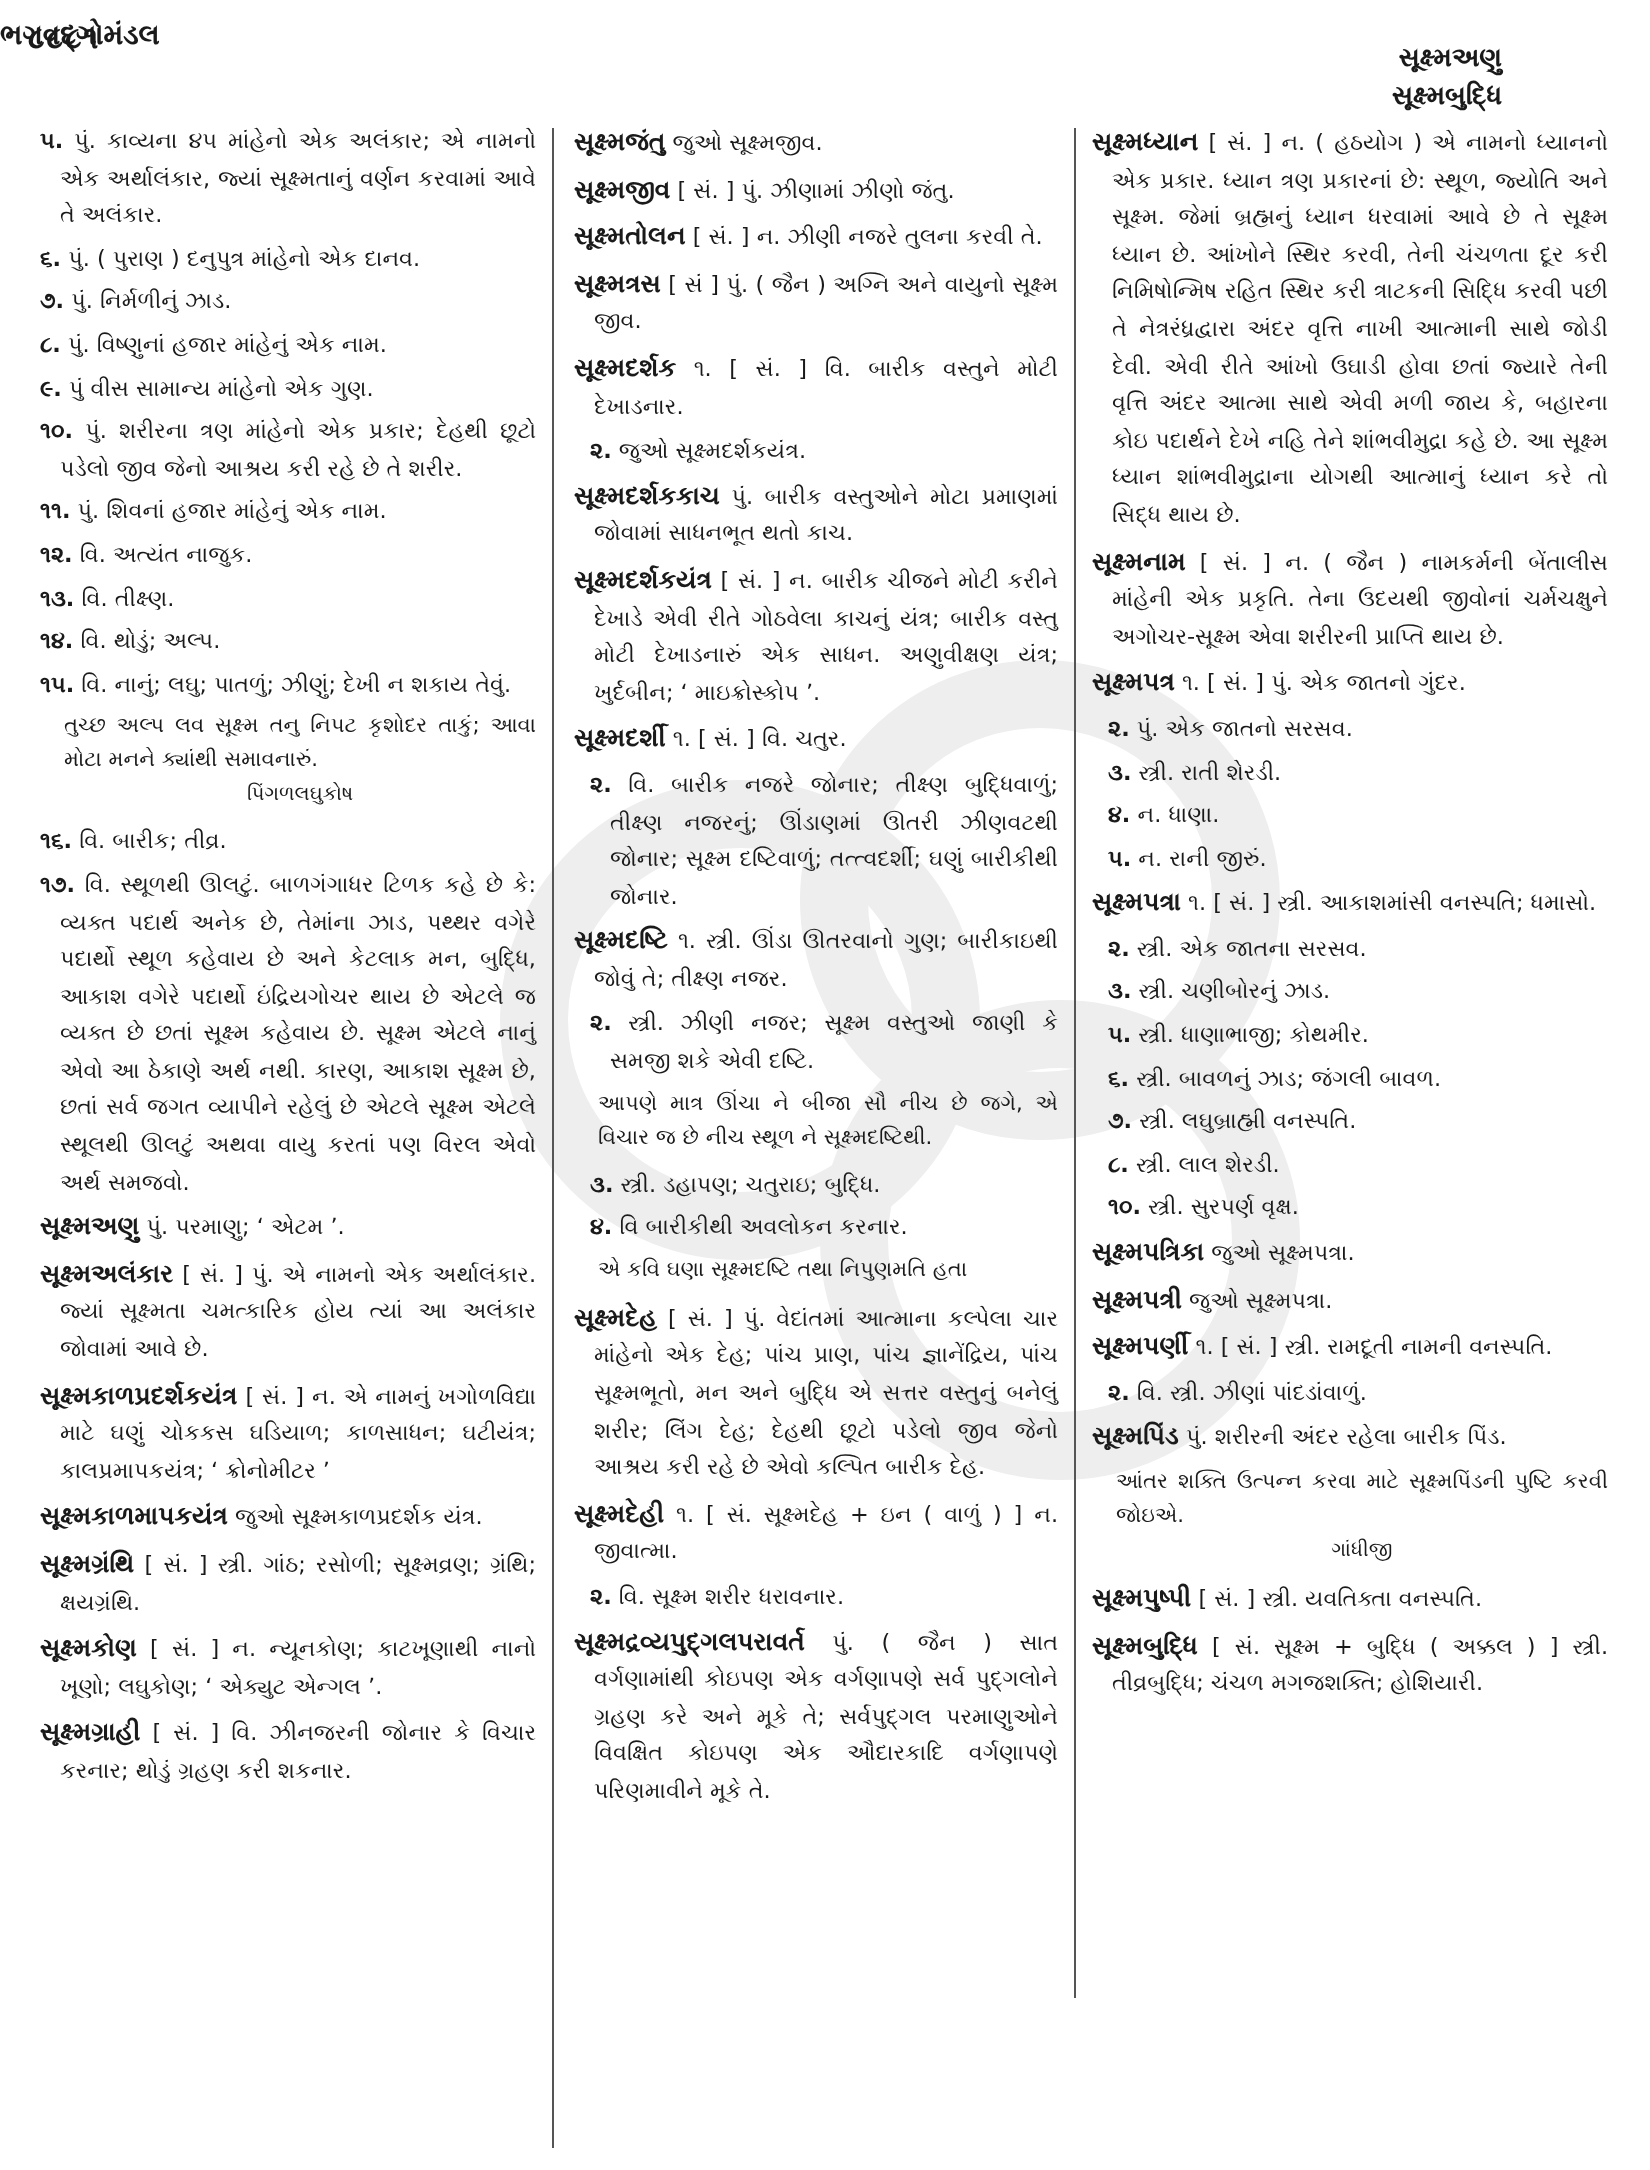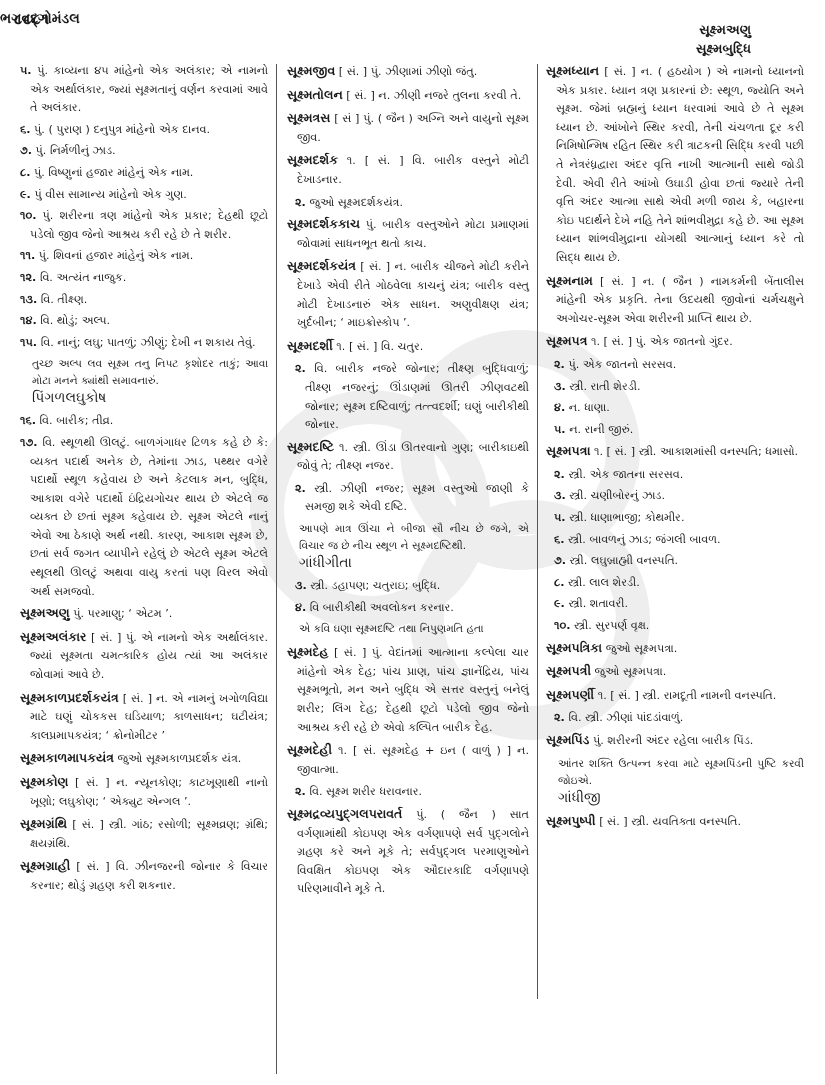--- a/index.html
+++ b/index.html
@@ -30,21 +30,21 @@
   .col-left { left: 20px; width: 248px; }
   .col-mid { left: 287px; width: 242px; }
   .col-right { left: 546px; width: 258px; }
   .divider { position: absolute; width: 1px; background: #555; z-index: 2; }
   .entry { margin: 0 0 4px 0; padding-left: 10px; text-indent: -10px; }
   .sense { margin: 0 0 3px 0; padding-left: 10px; text-indent: -10px; }
   .sense.inset { padding-left: 18px; text-indent: -10px; }
   .hw { font-weight: bold; font-size: 12.5px; }
   .num { font-weight: bold; }
   .quote { margin: 2px 0 6px 12px; font-size: 10.6px; line-height: 17px; }
-  .quote .src { display: block; text-align: left; font-size: 14px; }
+  .quote .src { display: block; text-align: center; font-size: 10px; }
 </style>
 </head>
 <body>
 
 <div class="watermark">
   <div class="ring" style="left:0;top:60px;width:240px;height:240px;"></div>
   <div class="ring" style="left:150px;top:0;width:240px;height:240px;"></div>
   <div class="ring" style="left:160px;top:170px;width:240px;height:240px;"></div>
 </div>
 
@@ -72,37 +72,38 @@
     <div class="sense"><span class="num">૧૩.</span> <span>વિ. તીક્ષ્ણ.</span></div>
     <div class="sense"><span class="num">૧૪.</span> <span>વિ. થોડું; અલ્પ.</span></div>
     <div class="sense"><span class="num">૧૫.</span> <span>વિ. નાનું; લઘુ; પાતળું; ઝીણું; દેખી ન શકાય તેવું.</span></div>
     <div class="quote"><span>તુચ્છ અલ્પ લવ સૂક્ષ્મ તનુ નિપટ કૃશોદર તાકું; આવા મોટા મનને ક્યાંથી સમાવનારું.</span><span class="src">પિંગળલઘુકોષ</span></div>
     <div class="sense"><span class="num">૧૬.</span> <span>વિ. બારીક; તીવ્ર.</span></div>
     <div class="sense"><span class="num">૧૭.</span> <span>વિ. સ્થૂળથી ઊલટું. બાળગંગાધર ટિળક કહે છે કે: વ્યક્ત પદાર્થ અનેક છે, તેમાંના ઝાડ, પથ્થર વગેરે પદાર્થો સ્થૂળ કહેવાય છે અને કેટલાક મન, બુદ્ધિ, આકાશ વગેરે પદાર્થો ઇંદ્રિયગોચર થાય છે એટલે જ વ્યક્ત છે છતાં સૂક્ષ્મ કહેવાય છે. સૂક્ષ્મ એટલે નાનું એવો આ ઠેકાણે અર્થ નથી. કારણ, આકાશ સૂક્ષ્મ છે, છતાં સર્વ જગત વ્યાપીને રહેલું છે એટલે સૂક્ષ્મ એટલે સ્થૂલથી ઊલટું અથવા વાયુ કરતાં પણ વિરલ એવો અર્થ સમજવો.</span></div>
     <div class="entry"><span class="hw">સૂક્ષ્મઅણુ</span> <span>પું. પરમાણુ; ‘ એટમ ’.</span></div>
     <div class="entry"><span class="hw">સૂક્ષ્મઅલંકાર</span> <span>[ સં. ] પું. એ નામનો એક અર્થાલંકાર. જ્યાં સૂક્ષ્મતા ચમત્કારિક હોય ત્યાં આ અલંકાર જોવામાં આવે છે.</span></div>
     <div class="entry"><span class="hw">સૂક્ષ્મકાળપ્રદર્શકયંત્ર</span> <span>[ સં. ] ન. એ નામનું ખગોળવિદ્યા માટે ઘણું ચોકકસ ઘડિયાળ; કાળસાધન; ઘટીયંત્ર; કાલપ્રમાપકયંત્ર; ‘ ક્રોનોમીટર ’</span></div>
     <div class="entry"><span class="hw">સૂક્ષ્મકાળમાપકયંત્ર</span> <span>જુઓ સૂક્ષ્મકાળપ્રદર્શક યંત્ર.</span></div>
+    <div class="entry"><span class="hw">સૂક્ષ્મગ્રંથિ</span> <span>[ સં. ] સ્ત્રી. ગાંઠ; રસોળી; સૂક્ષ્મવ્રણ; ગ્રંથિ; ક્ષયગ્રંથિ.</span></div>
     <div class="entry"><span class="hw">સૂક્ષ્મકોણ</span> <span>[ સં. ] ન. ન્યૂનકોણ; કાટખૂણાથી નાનો ખૂણો; લઘુકોણ; ‘ એક્યુટ એન્ગલ ’.</span></div>
-    <div class="entry"><span class="hw">સૂક્ષ્મગ્રંથિ</span> <span>[ સં. ] સ્ત્રી. ગાંઠ; રસોળી; સૂક્ષ્મવ્રણ; ગ્રંથિ; ક્ષયગ્રંથિ.</span></div>
     <div class="entry"><span class="hw">સૂક્ષ્મગ્રાહી</span> <span>[ સં. ] વિ. ઝીનજરની જોનાર કે વિચાર કરનાર; થોડું ગ્રહણ કરી શકનાર.</span></div>
   </div>
 <div class="col col-mid">
+    <div class="entry"><span class="hw">સૂક્ષ્મજંતુ</span> <span>જુઓ સૂક્ષ્મજીવ.</span></div>
     <div class="entry"><span class="hw">સૂક્ષ્મજીવ</span> <span>[ સં. ] પું. ઝીણામાં ઝીણો જંતુ.</span></div>
     <div class="entry"><span class="hw">સૂક્ષ્મતોલન</span> <span>[ સં. ] ન. ઝીણી નજરે તુલના કરવી તે.</span></div>
     <div class="entry"><span class="hw">સૂક્ષ્મત્રસ</span> <span>[ સં ] પું. ( જૈન ) અગ્નિ અને વાયુનો સૂક્ષ્મ જીવ.</span></div>
     <div class="entry"><span class="hw">સૂક્ષ્મદર્શક</span> <span>૧. [ સં. ] વિ. બારીક વસ્તુને મોટી દેખાડનાર.</span></div>
     <div class="sense inset"><span class="num">૨.</span> <span>જુઓ સૂક્ષ્મદર્શકયંત્ર.</span></div>
     <div class="entry"><span class="hw">સૂક્ષ્મદર્શકકાચ</span> <span>પું. બારીક વસ્તુઓને મોટા પ્રમાણમાં જોવામાં સાધનભૂત થતો કાચ.</span></div>
     <div class="entry"><span class="hw">સૂક્ષ્મદર્શકયંત્ર</span> <span>[ સં. ] ન. બારીક ચીજને મોટી કરીને દેખાડે એવી રીતે ગોઠવેલા કાચનું યંત્ર; બારીક વસ્તુ મોટી દેખાડનારું એક સાધન. અણુવીક્ષણ યંત્ર; ખુર્દબીન; ‘ માઇક્રોસ્કોપ ’.</span></div>
     <div class="entry"><span class="hw">સૂક્ષ્મદર્શી</span> <span>૧. [ સં. ] વિ. ચતુર.</span></div>
     <div class="sense inset"><span class="num">૨.</span> <span>વિ. બારીક નજરે જોનાર; તીક્ષ્ણ બુદ્ધિવાળું; તીક્ષ્ણ નજરનું; ઊંડાણમાં ઊતરી ઝીણવટથી જોનાર; સૂક્ષ્મ દષ્ટિવાળું; તત્ત્વદર્શી; ઘણું બારીકીથી જોનાર.</span></div>
     <div class="entry"><span class="hw">સૂક્ષ્મદષ્ટિ</span> <span>૧. સ્ત્રી. ઊંડા ઊતરવાનો ગુણ; બારીકાઇથી જોવું તે; તીક્ષ્ણ નજર.</span></div>
     <div class="sense inset"><span class="num">૨.</span> <span>સ્ત્રી. ઝીણી નજર; સૂક્ષ્મ વસ્તુઓ જાણી કે સમજી શકે એવી દષ્ટિ.</span></div>
-    <div class="quote"><span>આપણે માત્ર ઊંચા ને બીજા સૌ નીચ છે જગે, એ વિચાર જ છે નીચ સ્થૂળ ને સૂક્ષ્મદષ્ટિથી.</span><span class="src">ગાંધીગીતા</span></div>
+    <div class="quote"><span>આપણે માત્ર ઊંચા ને બીજા સૌ નીચ છે જગે, એ વિચાર જ છે નીચ સ્થૂળ ને સૂક્ષ્મદષ્ટિથી.</span></div>
     <div class="sense inset"><span class="num">૩.</span> <span>સ્ત્રી. ડહાપણ; ચતુરાઇ; બુદ્ધિ.</span></div>
     <div class="sense inset"><span class="num">૪.</span> <span>વિ બારીકીથી અવલોકન કરનાર.</span></div>
     <div class="quote"><span>એ કવિ ઘણા સૂક્ષ્મદષ્ટિ તથા નિપુણમતિ હતા</span></div>
     <div class="entry"><span class="hw">સૂક્ષ્મદેહ</span> <span>[ સં. ] પું. વેદાંતમાં આત્માના કલ્પેલા ચાર માંહેનો એક દેહ; પાંચ પ્રાણ, પાંચ જ્ઞાનેંદ્રિય, પાંચ સૂક્ષ્મભૂતો, મન અને બુદ્ધિ એ સત્તર વસ્તુનું બનેલું શરીર; લિંગ દેહ; દેહથી છૂટો પડેલો જીવ જેનો આશ્રય કરી રહે છે એવો કલ્પિત બારીક દેહ.</span></div>
     <div class="entry"><span class="hw">સૂક્ષ્મદેહી</span> <span>૧. [ સં. સૂક્ષ્મદેહ + ઇન ( વાળું ) ] ન. જીવાત્મા.</span></div>
     <div class="sense inset"><span class="num">૨.</span> <span>વિ. સૂક્ષ્મ શરીર ધરાવનાર.</span></div>
     <div class="entry"><span class="hw">સૂક્ષ્મદ્રવ્યપુદ્ગલપરાવર્ત</span> <span>પું. ( જૈન ) સાત વર્ગણામાંથી કોઇપણ એક વર્ગણાપણે સર્વ પુદ્ગલોને ગ્રહણ કરે અને મૂકે તે; સર્વપુદ્ગલ પરમાણુઓને વિવક્ષિત કોઇપણ એક ઔદારકાદિ વર્ગણાપણે પરિણમાવીને મૂકે તે.</span></div>
   </div>
 <div class="col col-right">
     <div class="entry"><span class="hw">સૂક્ષ્મધ્યાન</span> <span>[ સં. ] ન. ( હઠયોગ ) એ નામનો ધ્યાનનો એક પ્રકાર. ધ્યાન ત્રણ પ્રકારનાં છે: સ્થૂળ, જ્યોતિ અને સૂક્ષ્મ. જેમાં બ્રહ્મનું ધ્યાન ધરવામાં આવે છે તે સૂક્ષ્મ ધ્યાન છે. આંખોને સ્થિર કરવી, તેની ચંચળતા દૂર કરી નિમિષોન્મિષ રહિત સ્થિર કરી ત્રાટકની સિદ્ધિ કરવી પછી તે નેત્રરંધ્રદ્વારા અંદર વૃત્તિ નાખી આત્માની સાથે જોડી દેવી. એવી રીતે આંખો ઉઘાડી હોવા છતાં જ્યારે તેની વૃત્તિ અંદર આત્મા સાથે એવી મળી જાય કે, બહારના કોઇ પદાર્થને દેખે નહિ તેને શાંભવીમુદ્રા કહે છે. આ સૂક્ષ્મ ધ્યાન શાંભવીમુદ્રાના યોગથી આત્માનું ધ્યાન કરે તો સિદ્ધ થાય છે.</span></div>
@@ -112,22 +113,22 @@
     <div class="sense inset"><span class="num">૩.</span> <span>સ્ત્રી. રાતી શેરડી.</span></div>
     <div class="sense inset"><span class="num">૪.</span> <span>ન. ધાણા.</span></div>
     <div class="sense inset"><span class="num">૫.</span> <span>ન. રાની જીરું.</span></div>
     <div class="entry"><span class="hw">સૂક્ષ્મપત્રા</span> <span>૧. [ સં. ] સ્ત્રી. આકાશમાંસી વનસ્પતિ; ધમાસો.</span></div>
     <div class="sense inset"><span class="num">૨.</span> <span>સ્ત્રી. એક જાતના સરસવ.</span></div>
     <div class="sense inset"><span class="num">૩.</span> <span>સ્ત્રી. ચણીબોરનું ઝાડ.</span></div>
     <div class="sense inset"><span class="num">૫.</span> <span>સ્ત્રી. ધાણાભાજી; કોથમીર.</span></div>
     <div class="sense inset"><span class="num">૬.</span> <span>સ્ત્રી. બાવળનું ઝાડ; જંગલી બાવળ.</span></div>
     <div class="sense inset"><span class="num">૭.</span> <span>સ્ત્રી. લઘુબ્રાહ્મી વનસ્પતિ.</span></div>
     <div class="sense inset"><span class="num">૮.</span> <span>સ્ત્રી. લાલ શેરડી.</span></div>
-    <div class="sense inset"><span class="num">૯.</span> <span>સ્ત્રી. શતાવરી.</span></div>
     <div class="sense inset"><span class="num">૧૦.</span> <span>સ્ત્રી. સુરપર્ણ વૃક્ષ.</span></div>
     <div class="entry"><span class="hw">સૂક્ષ્મપત્રિકા</span> <span>જુઓ સૂક્ષ્મપત્રા.</span></div>
     <div class="entry"><span class="hw">સૂક્ષ્મપત્રી</span> <span>જુઓ સૂક્ષ્મપત્રા.</span></div>
     <div class="entry"><span class="hw">સૂક્ષ્મપર્ણી</span> <span>૧. [ સં. ] સ્ત્રી. રામદૂતી નામની વનસ્પતિ.</span></div>
     <div class="sense inset"><span class="num">૨.</span> <span>વિ. સ્ત્રી. ઝીણાં પાંદડાંવાળું.</span></div>
     <div class="entry"><span class="hw">સૂક્ષ્મપિંડ</span> <span>પું. શરીરની અંદર રહેલા બારીક પિંડ.</span></div>
     <div class="quote"><span>આંતર શક્તિ ઉત્પન્ન કરવા માટે સૂક્ષ્મપિંડની પુષ્ટિ કરવી જોઇએ.</span><span class="src">ગાંધીજી</span></div>
     <div class="entry"><span class="hw">સૂક્ષ્મપુષ્પી</span> <span>[ સં. ] સ્ત્રી. યવતિક્તા વનસ્પતિ.</span></div>
+    <div class="entry"><span class="hw">સૂક્ષ્મબુદ્ધિ</span> <span>[ સં. સૂક્ષ્મ + બુદ્ધિ ( અક્કલ ) ] સ્ત્રી. તીવ્રબુદ્ધિ; ચંચળ મગજશક્તિ; હોશિયારી.</span></div>
   </div>
 
 </body></html>

